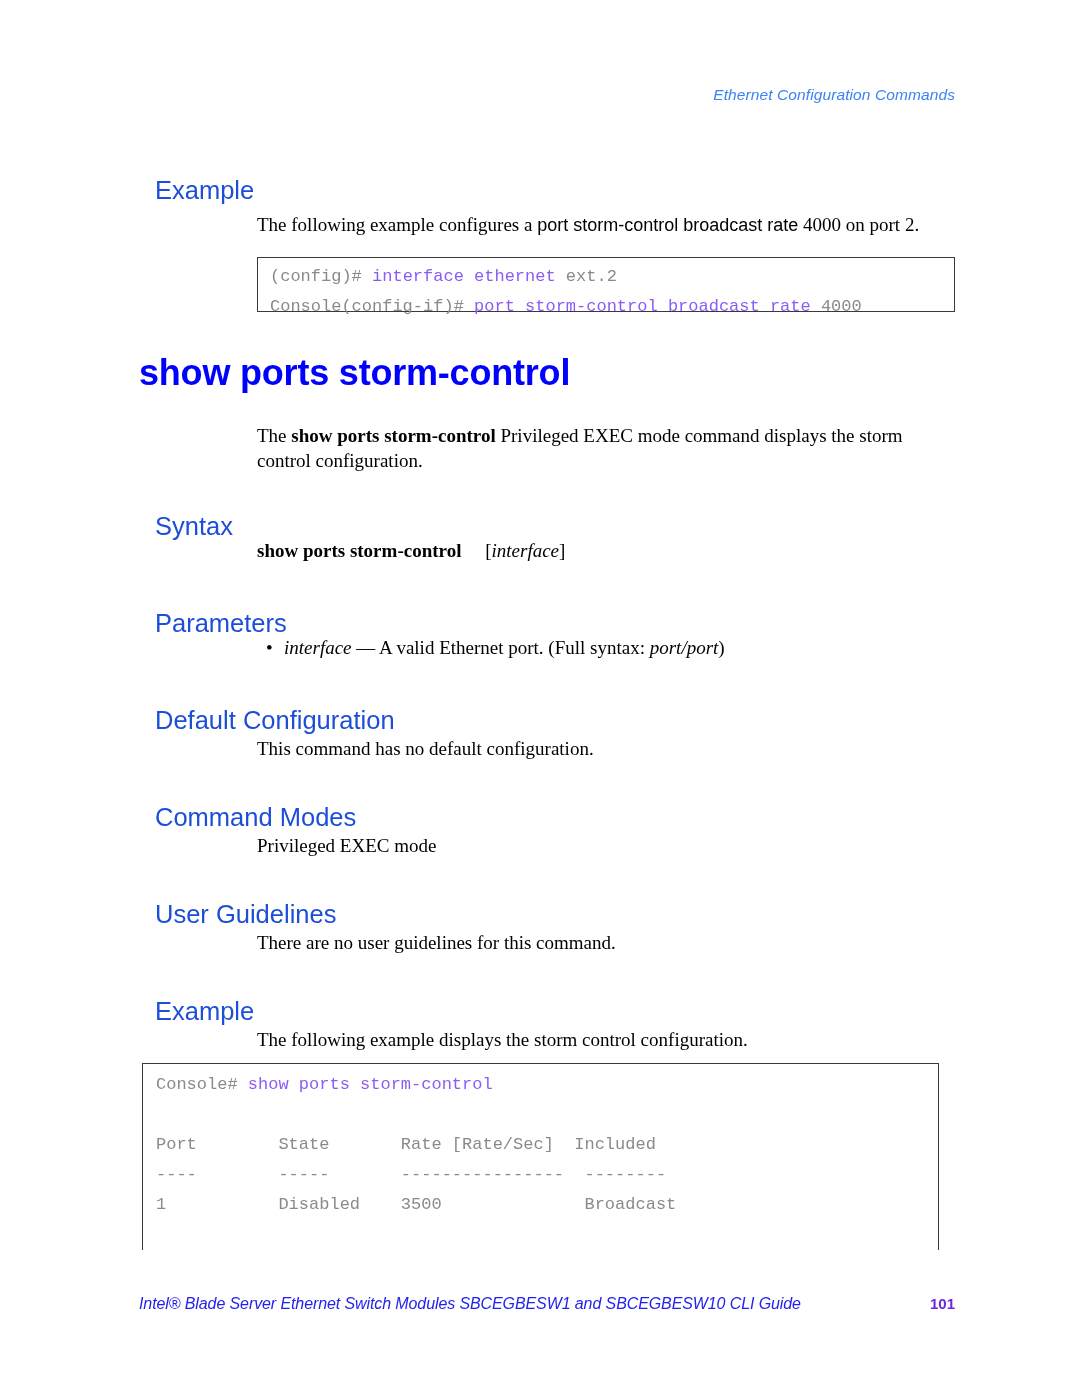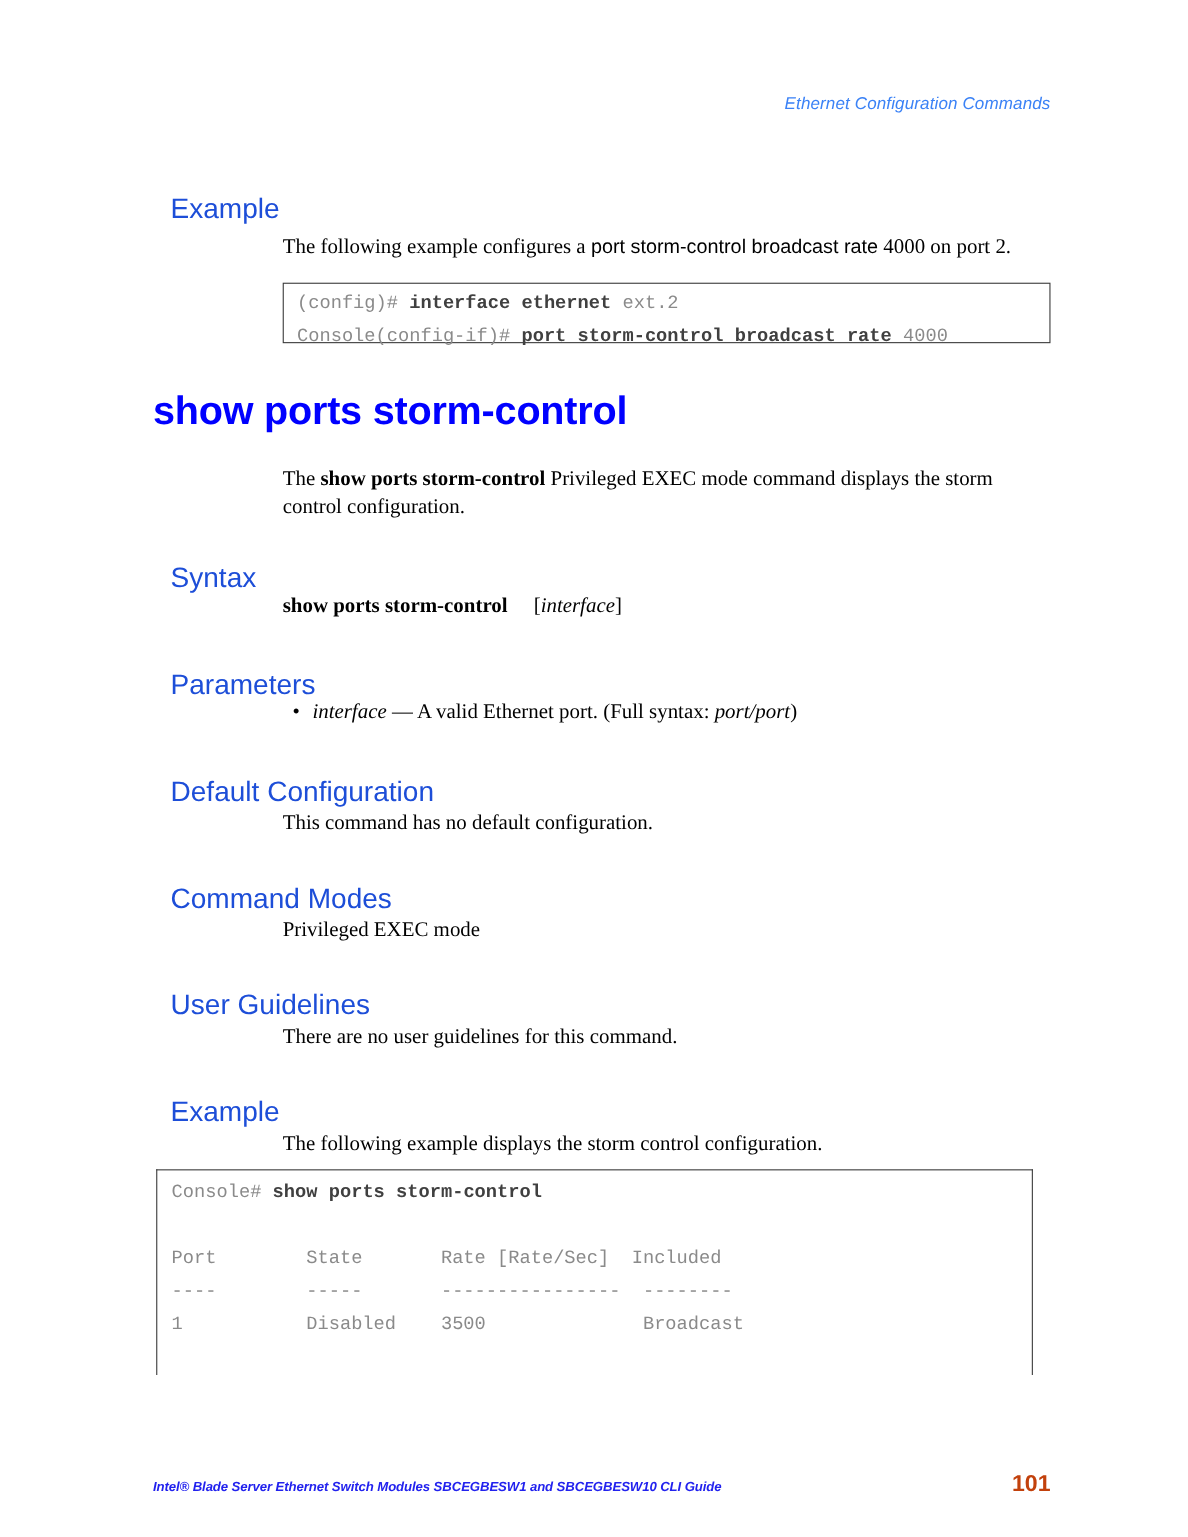--- a/index.html
+++ b/index.html
@@ -122,53 +122,52 @@
     border-bottom: none;
   }
   .code-line {
     font-family: "Liberation Mono", monospace;
     font-size: 17px;
     line-height: 30px;
     white-space: pre;
     color: #8a8a8a;
   }
   .code-line b {
-    color: #404040;
-    font-weight: bold;
+    color: #8b5cf6;
+    font-weight: normal;
     margin-top: 16px;
   }
   .code-line .dim {
     color: #8a8a8a;
     font-weight: normal;
   }
 
   
   .footer {
     position: absolute;
     left: 139px;
     top: 1295px;
     width: 816px;
     display: flex;
     justify-content: space-between;
     align-items: baseline;
   }
   .footer-text {
     font-family: "Liberation Sans", sans-serif;
     font-style: italic;
-    font-weight: bold;
-    font-size: 12px;
+    font-weight: normal;
+    font-size: 16px;
     color: #2222ee;
     letter-spacing: -0.1px;
   }
   .footer-page {
     font-family: "Liberation Sans", sans-serif;
-    font-size: 21px;
+    font-size: 15px;
     font-weight: bold;
-    color: #c2410c;
-    margin-top: 42px;
+    color: #6d28d9;
   }
 </style>
 </head>
 <body>
 
 <div class="page">
 
   <div class="running-header">Ethernet Configuration Commands</div>
 
   <div class="h-section" style="top:160px;">Example</div>

